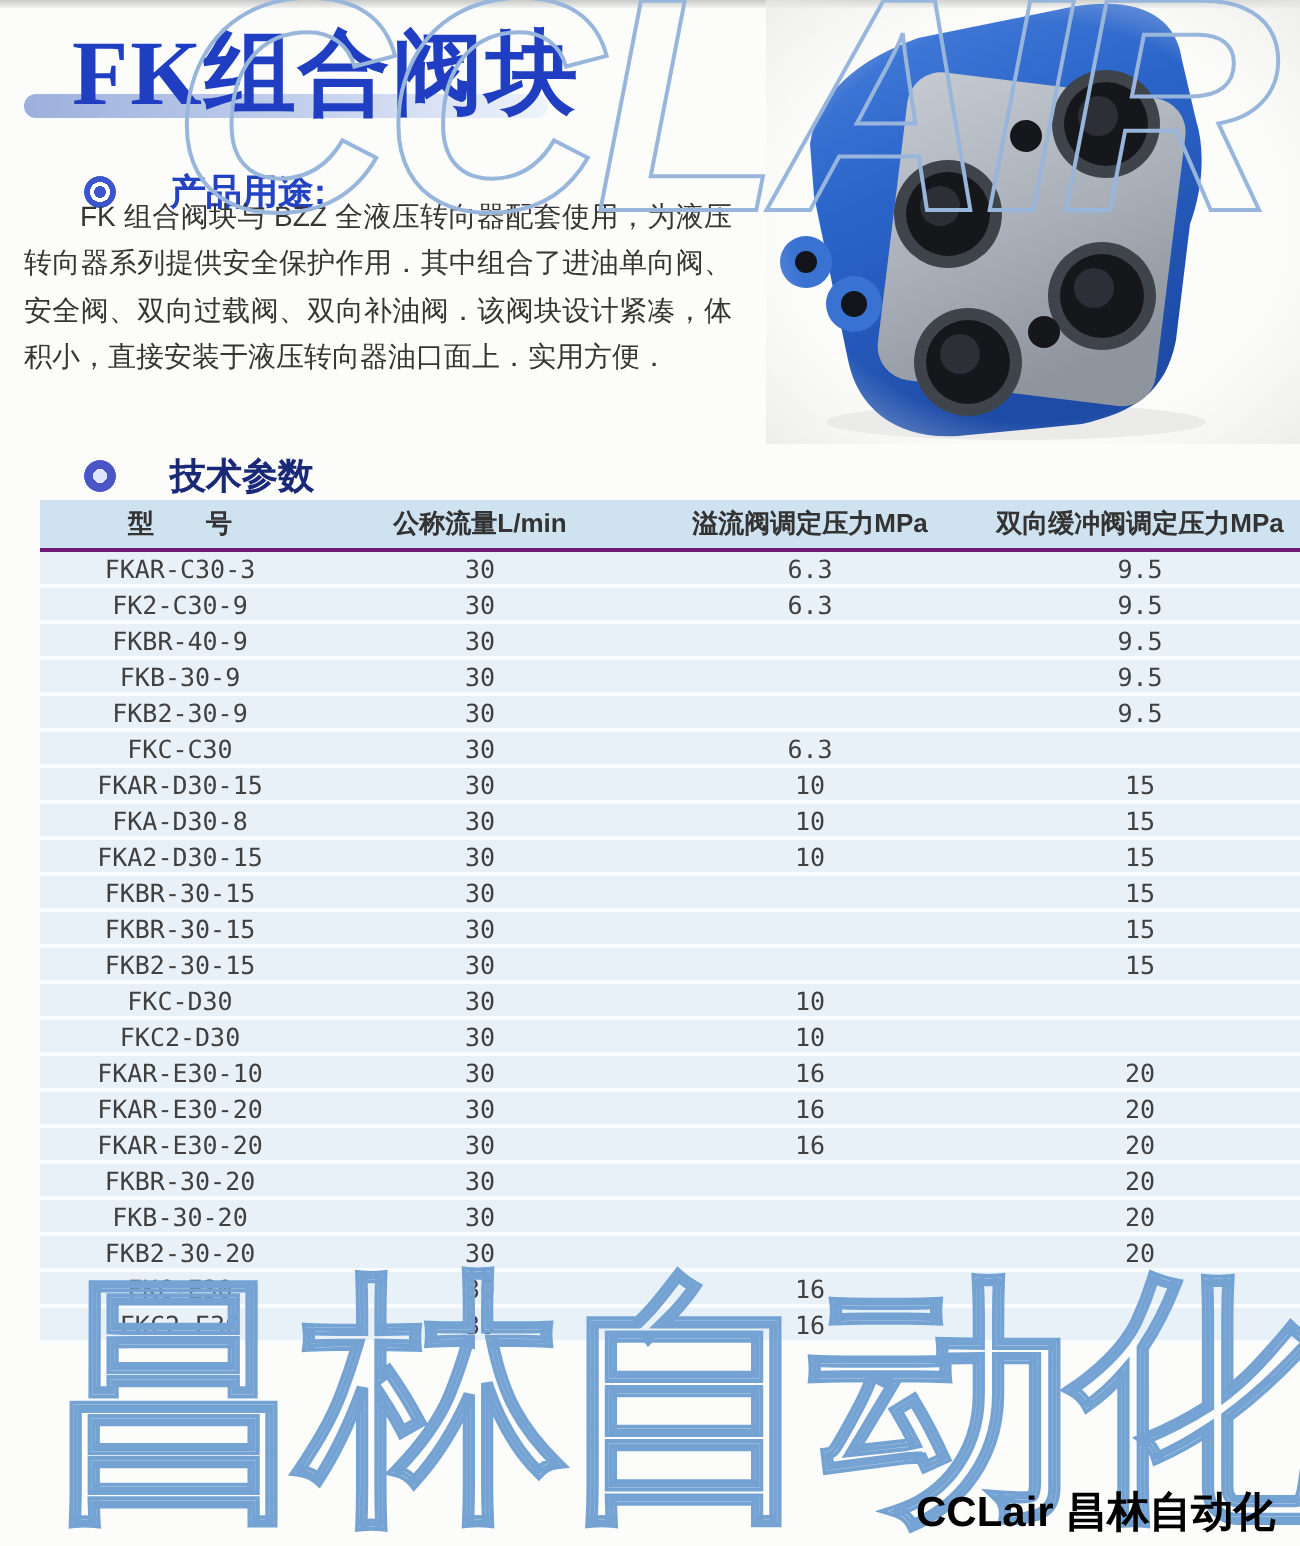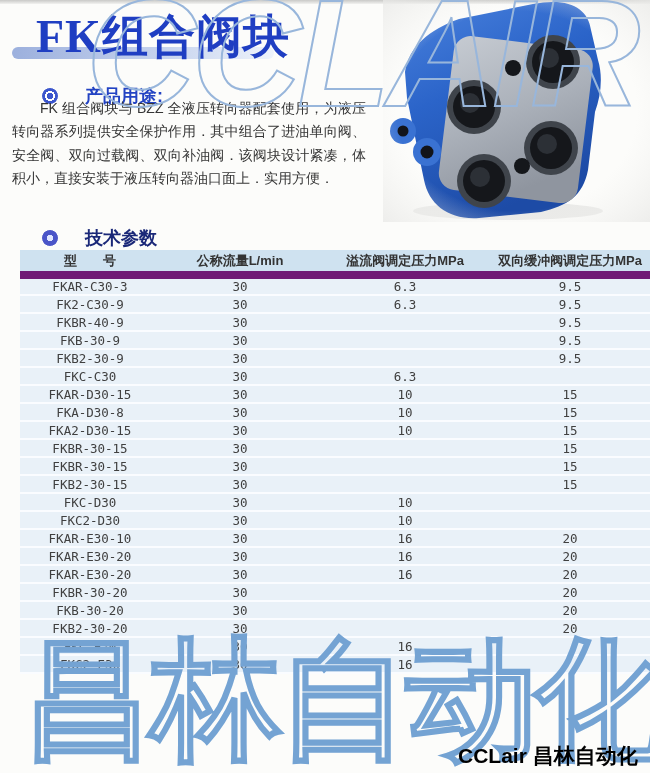--- a/index.html
+++ b/index.html
@@ -83,21 +83,21 @@
     position:absolute; top:250px; left:20px; width:630px; z-index:2;
     border-collapse:collapse; table-layout:fixed;
   }
   table.specs col.c1 { width:140px; }
   table.specs col.c2 { width:160px; }
   table.specs col.c3 { width:170px; }
   table.specs col.c4 { width:160px; }
   table.specs th {
     background:#cfe2f0; height:25px;
     font-size:13px; font-weight:bold; color:#333;
-    text-align:center; border-bottom:8px solid #701a75;
+    text-align:center; border-bottom:2px solid #701a75;
     white-space:nowrap; overflow:hidden;
   }
   table.specs td {
     background:#e9f1f8; height:18px;
     font-size:12.5px; color:#404040; text-align:center;
     border-bottom:2px solid #fafcff;
     font-family:"DejaVu Sans Mono", monospace;
     white-space:nowrap; overflow:hidden;
   }
 

